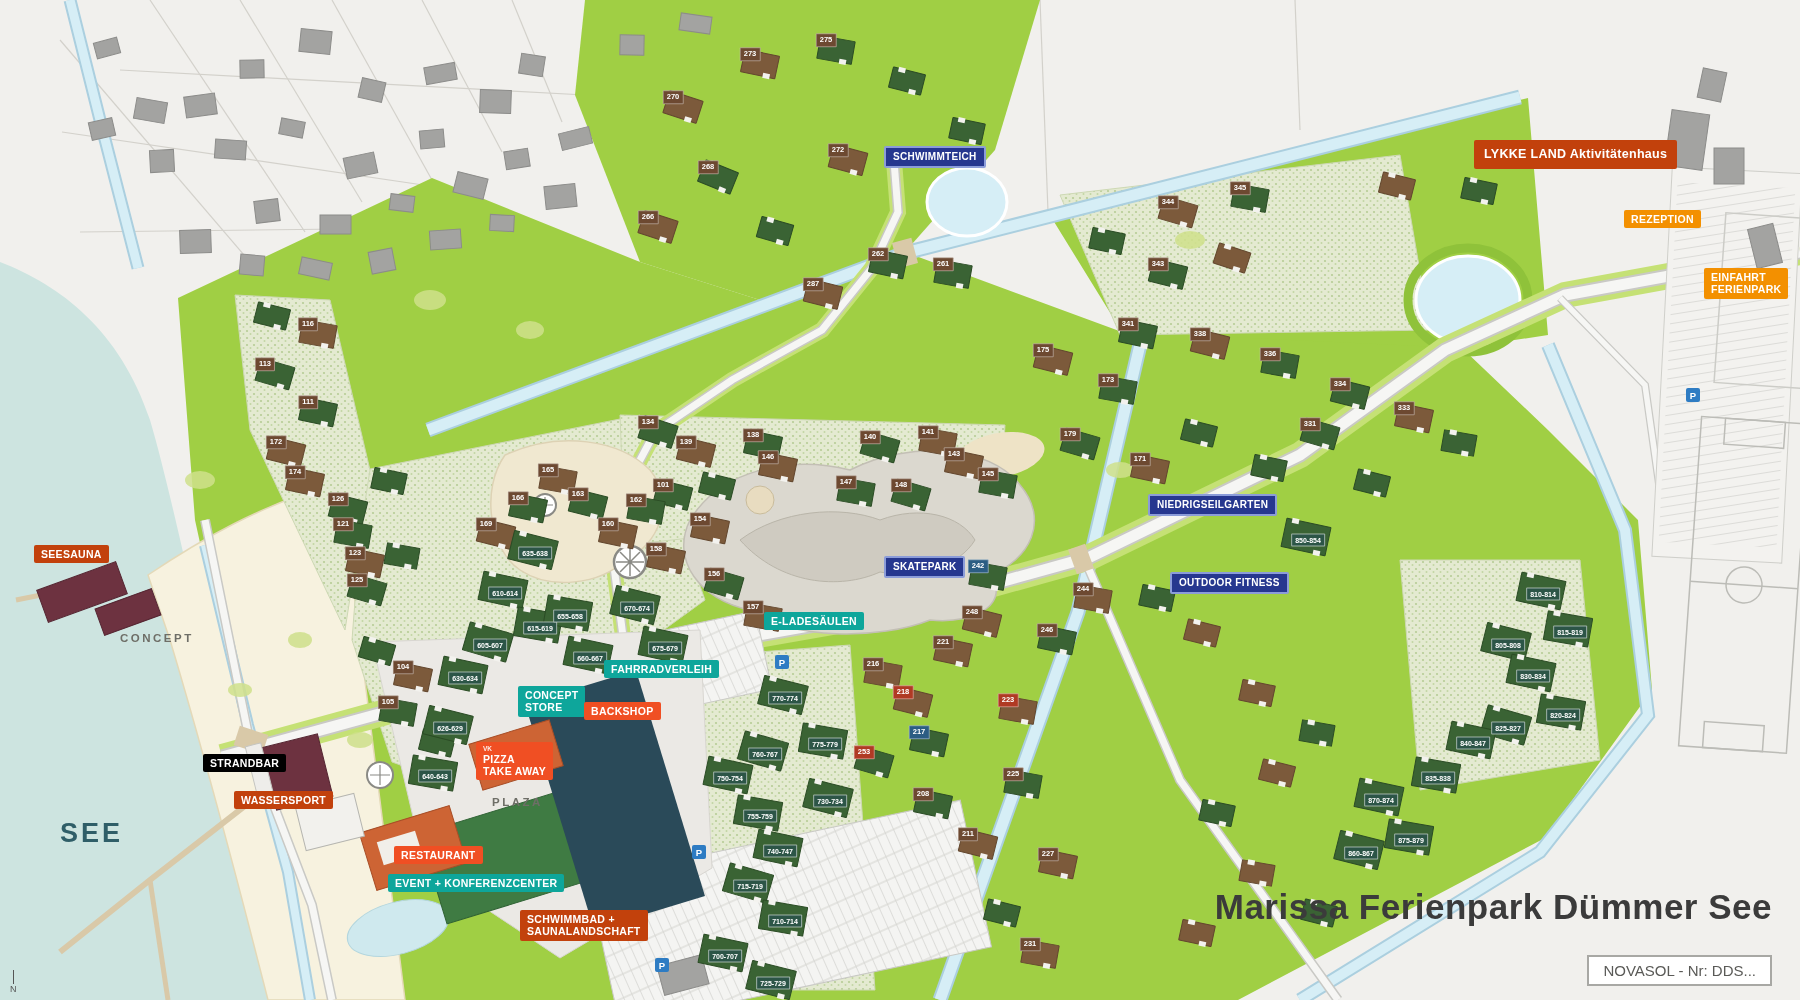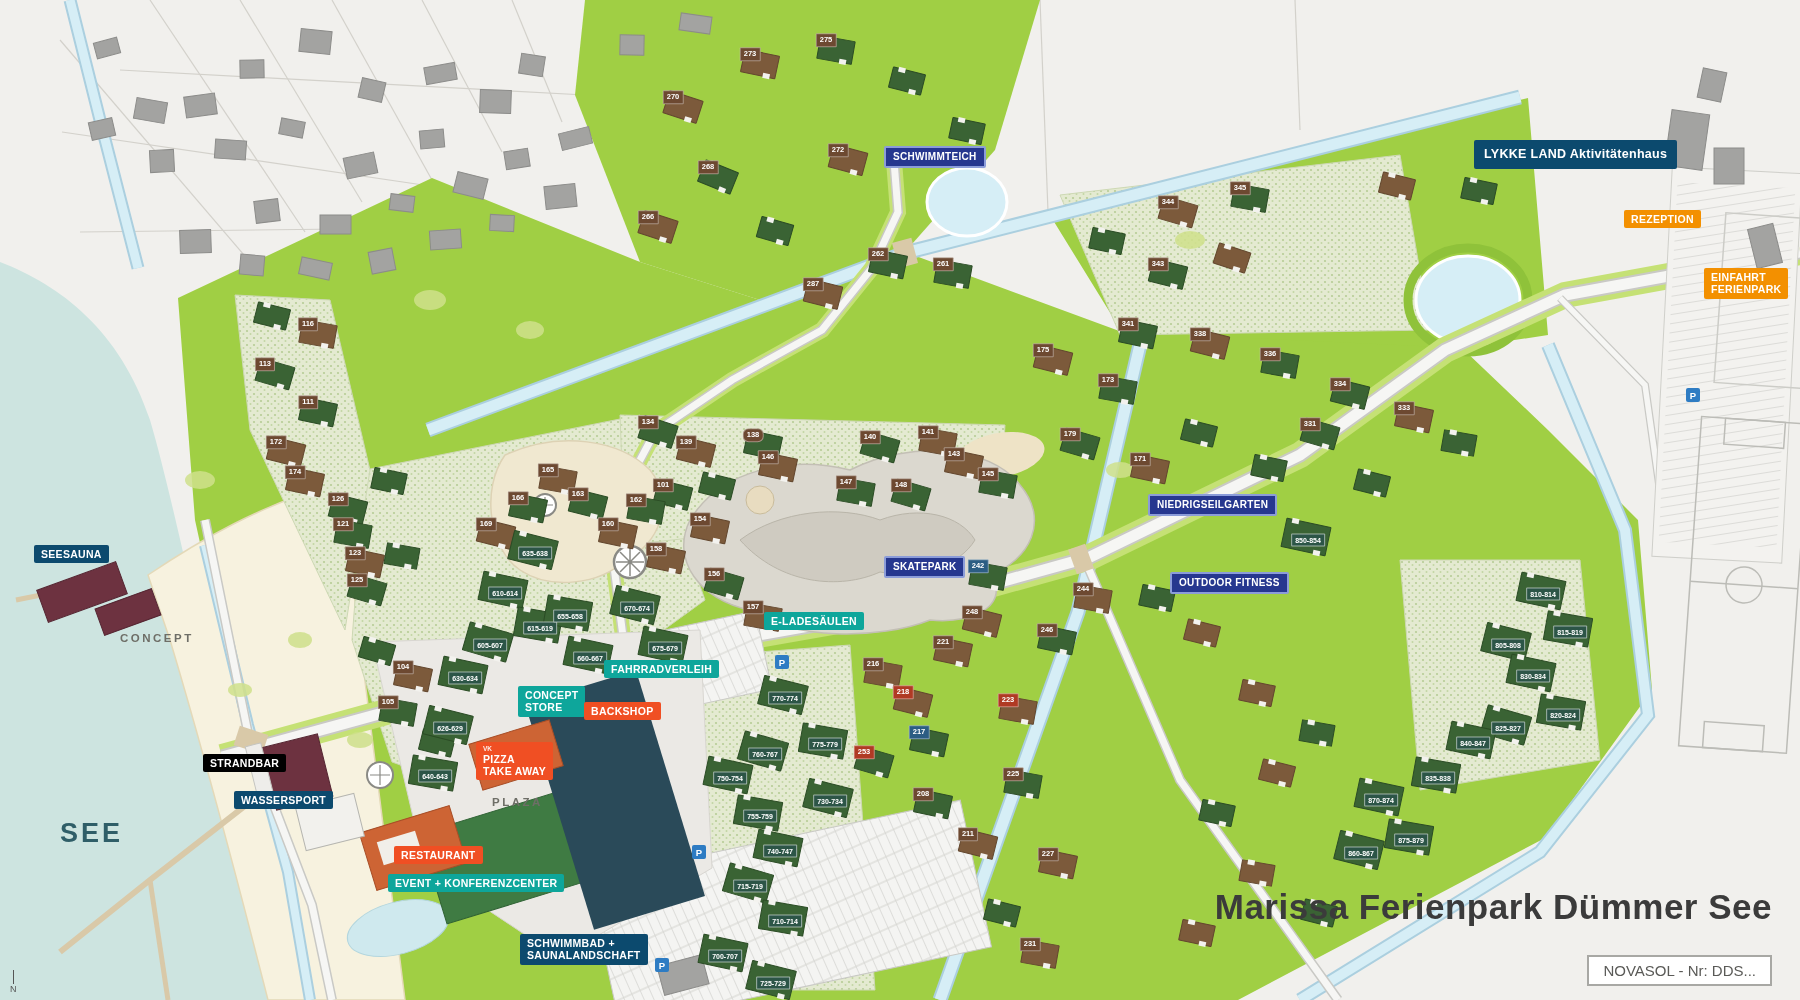--- a/index.html
+++ b/index.html
@@ -15,21 +15,21 @@
   .hbadge{position:absolute;transform:translate(-50%,-50%);color:#fff;font-weight:bold;
           font-size:7.5px;line-height:1;padding:2px 3px;border-radius:1px;white-space:nowrap;z-index:4;}
   .hbadge.r{background:#2c5547;border:1px solid rgba(255,255,255,.55);font-size:7px;}
   .hbadge.b{background:#6d4931;border:1px solid rgba(255,255,255,.4);}
   .hbadge.rd{background:#b03a24;border:1px solid rgba(255,255,255,.4);}
   .hbadge.bl{background:#2c5d83;border:1px solid rgba(255,255,255,.4);}
   .badge{position:absolute;color:#fff;font-weight:bold;font-size:10.5px;line-height:1.18;
          padding:3px 7px;border-radius:2px;white-space:nowrap;letter-spacing:.3px;z-index:6;}
   .badge .pre{display:block;font-size:6.5px;letter-spacing:0;opacity:.9;}
   .badge.blue{background:#26378f;border:2px solid #8b9cd9;font-size:10px;}
-  .badge.berry{background:#0c4a6e;}
+  .badge.berry{background:#c2410c;}
   .badge.orange{background:#f39000;}
   .badge.orange2{background:#000000;}
   .badge.orangered{background:#f04f23;}
   .badge.teal{background:#0ea69b;}
   .badge.big{font-size:12.5px;padding:7px 10px;}
   .p-icon{position:absolute;width:14px;height:14px;background:#2e7cc3;color:#fff;font-size:9.5px;
           font-weight:bold;display:flex;align-items:center;justify-content:center;border-radius:2px;z-index:5;}
   .area-label{position:absolute;font-weight:bold;color:#6e6e67;letter-spacing:2.5px;font-size:11.5px;z-index:5;}
   .area-label.sea{color:#2f5e68;font-size:27px;letter-spacing:3px;}
   #titleBlock{position:absolute;right:28px;bottom:14px;text-align:right;z-index:8;}
@@ -409,21 +409,21 @@
       <div class="hbadge b" style="left: 648px; top: 422px;">134</div>
       <div class="house b" style="left: 678px; top: 440px; width: 36px; height: 24px; transform: rotate(14deg);">
         <span class="dormer" style="left: 5px; top: -2px;"></span>
         <span class="dormer" style="right: 5px; bottom: -2px;"></span>
       </div>
       <div class="hbadge b" style="left: 686px; top: 442px;">139</div>
       <div class="house g" style="left: 745px; top: 433px; width: 36px; height: 24px; transform: rotate(12deg);">
         <span class="dormer" style="left: 5px; top: -2px;"></span>
         <span class="dormer" style="right: 5px; bottom: -2px;"></span>
       </div>
-      <div class="hbadge b" style="left: 753px; top: 435px; border-radius: 6px;">138</div>
+      <div class="hbadge b" style="left: 753px; top: 435px;">138</div>
       <div class="house g" style="left: 862px; top: 435px; width: 36px; height: 24px; transform: rotate(16deg);">
         <span class="dormer" style="left: 5px; top: -2px;"></span>
         <span class="dormer" style="right: 5px; bottom: -2px;"></span>
       </div>
       <div class="hbadge b" style="left: 870px; top: 437px;">140</div>
       <div class="house b" style="left: 920px; top: 430px; width: 36px; height: 24px; transform: rotate(10deg);">
         <span class="dormer" style="left: 5px; top: -2px;"></span>
         <span class="dormer" style="right: 5px; bottom: -2px;"></span>
       </div>
       <div class="hbadge b" style="left: 928px; top: 432px;">141</div>
@@ -919,21 +919,21 @@
         <span class="pre">VK</span>
         <div>PIZZA</div>
         <div>TAKE AWAY</div>
       </div>
       <div class="badge orangered" style="left: 394px; top: 846px;">
         <div>RESTAURANT</div>
       </div>
       <div class="badge teal" style="left: 388px; top: 874px;">
         <div>EVENT + KONFERENZCENTER</div>
       </div>
-      <div class="badge berry" style="left: 520px; top: 910px; margin-top: 24px;">
+      <div class="badge berry" style="left: 520px; top: 910px;">
         <div>SCHWIMMBAD +</div>
         <div>SAUNALANDSCHAFT</div>
       </div>
       <div class="badge berry" style="left: 34px; top: 545px;">
         <div>SEESAUNA</div>
       </div>
       <div class="badge orange2" style="left: 203px; top: 754px;">
         <div>STRANDBAR</div>
       </div>
       <div class="badge berry" style="left: 234px; top: 791px;">

